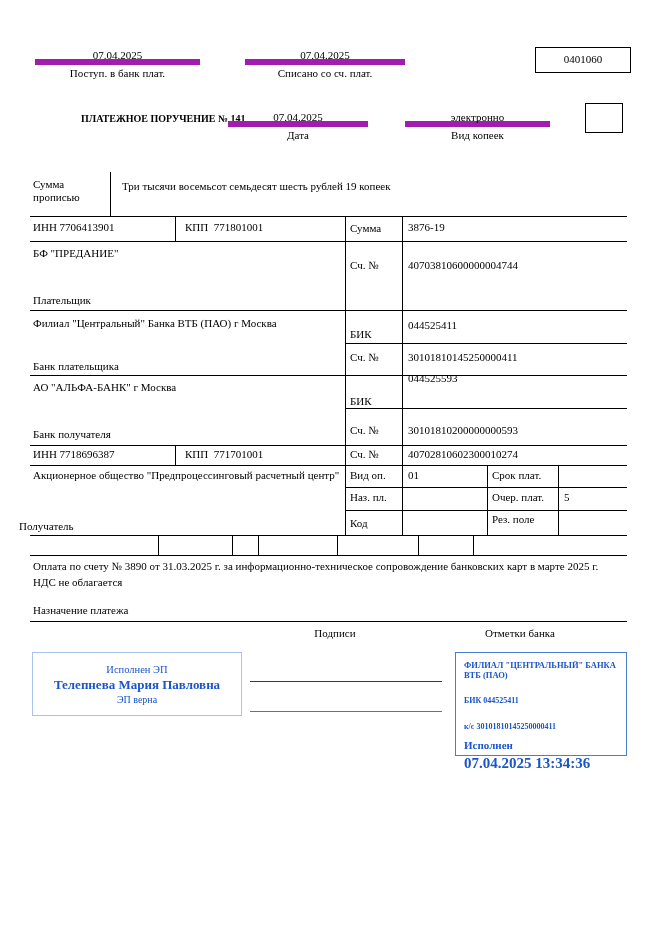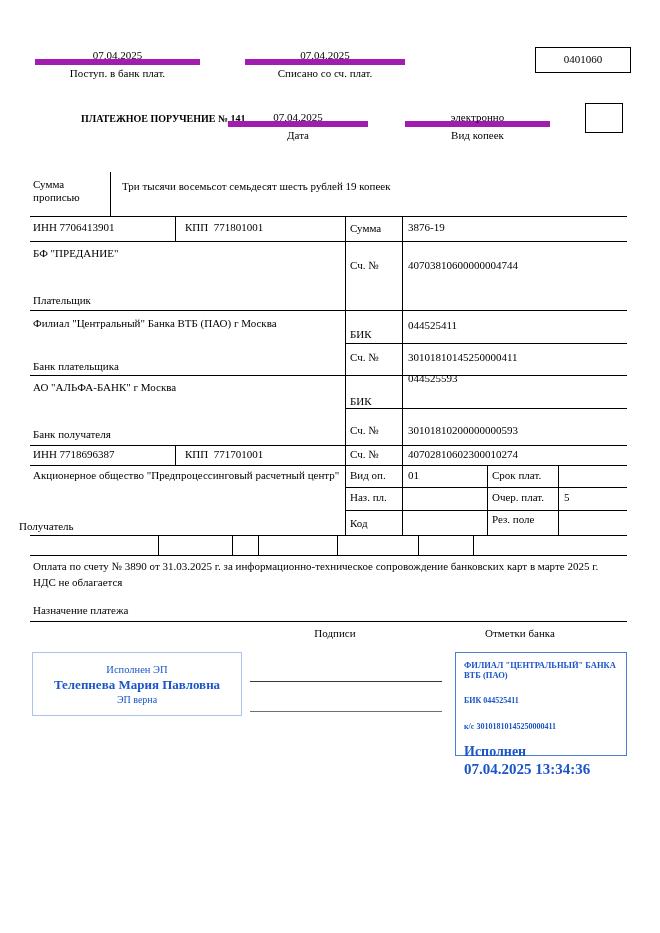--- a/index.html
+++ b/index.html
@@ -24,21 +24,21 @@
   }
   .sig-stamp .s1 { font-size:10.5px; }
   .sig-stamp .s2 { font-size:13px; font-weight:bold; }
   .sig-stamp .s3 { font-size:10px; }
   .bank-stamp {
     position:absolute; left:455px; top:652px; width:172px; height:104px;
     border:1px solid #4a7fd0; padding:7px 8px; color:#1b55c8; font-weight:bold;
   }
   .bank-stamp .b1 { font-size:8.5px; line-height:10px; }
   .bank-stamp .b2 { font-size:8px; line-height:10px;margin-top:16px; }
-  .bank-stamp .b-status { font-size:14px; margin-top:13px; }
+  .bank-stamp .b-status { font-size:11px; margin-top:7px; }
   .bank-stamp .b-dt { font-size:15px; margin-top:5px; }
   .sigline { position:absolute; height:1px; background:#3a3a3a; }
 </style>
 </head>
 <body>
 
 <div class="page">
 
   <div class="abs ctr uline" style="left:35px; top:49px; width:165px; height:16px;">07.04.2025</div>
   <div class="abs ctr lbl-sm" style="left:35px; top:67px; width:165px;">Поступ. в банк плат.</div>

